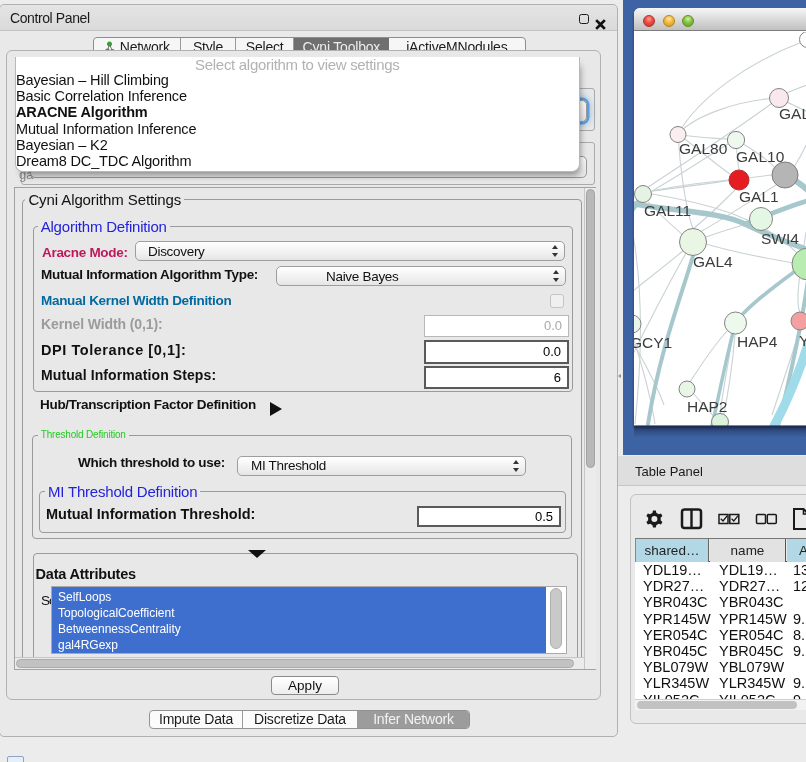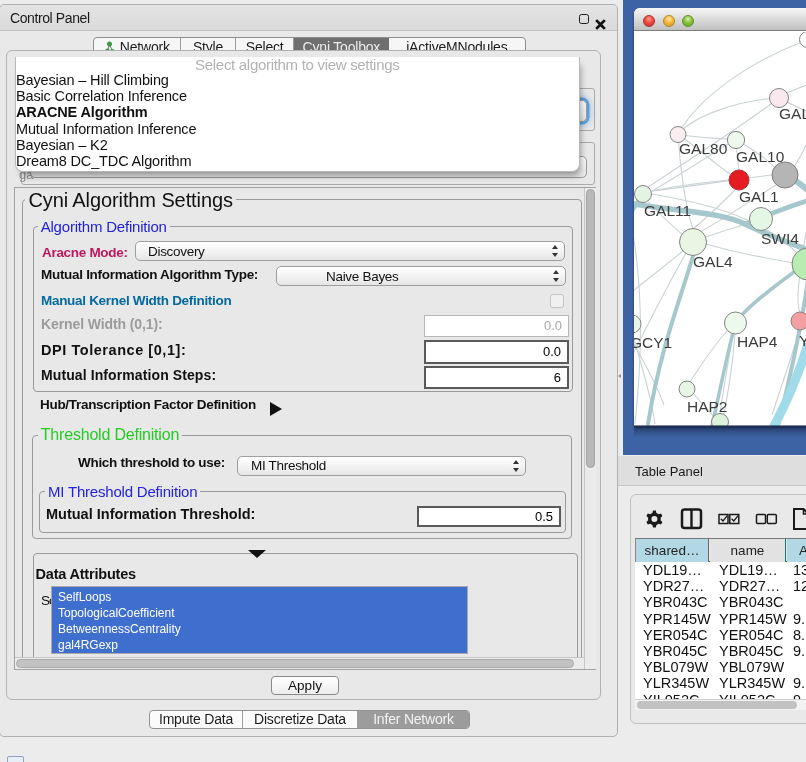--- a/index.html
+++ b/index.html
@@ -225,21 +225,21 @@
   <div class="abs" style="left:271px; top:671px; width:68px; height:19px; background:linear-gradient(#ffffff,#ededed); border:1px solid #8a8a8a; border-radius:4px; text-align:center; font-size:13.5px; color:#111; line-height:17px;">Apply</div>
 </div>
 
 <div class="abs" style="left:618px; top:374px; width:0; height:0; border-right:3.5px solid #909090; border-top:2.5px solid transparent; border-bottom:2.5px solid transparent;"></div>
 
 <div class="abs" id="scrollpane" style="left:14px; top:187px; width:582px; height:483px; border:1px solid #a2a2a2; background:#e8e8e8;">
 
   <div class="abs" style="left:0; top:0; width:569px; height:469px; overflow:hidden;">
 
     <div class="abs" style="left:6.5px; top:11px; width:560px; height:520px; border:1px solid #9a9a9a; border-radius:4px;"></div>
-    <div class="abs" style="left:10.4px; top:4.5px; background:#e8e8e8; padding:0 3px; font-size:20px; letter-spacing:-0.1px; line-height:14px; color:#111;">Cyni Algorithm Settings</div>
+    <div class="abs" style="left:10.4px; top:4.5px; background:#e8e8e8; padding:0 3px; font-size:15px; letter-spacing:-0.1px; line-height:14px; color:#111;">Cyni Algorithm Settings</div>
 
     <div class="abs" style="left:18px; top:38px; width:540px; height:166px; border:1px solid #9a9a9a; border-radius:4px;"></div>
     <div class="abs" style="left:22.7px; top:31.5px; background:#e8e8e8; padding:0 3px; font-size:15px; letter-spacing:-0.2px; line-height:14px; color:#2222dd;">Algorithm Definition</div>
 
     <div class="abs bold" style="left:27px; top:57px; font-size:13.5px; letter-spacing:-0.3px; color:#be185d;">Aracne Mode:</div>
     <div class="abs combo" style="left:120px; top:53px; width:430px; height:20px;">
         <span style="padding-left:12px;">Discovery</span>
         <span class="arr">
           <i class="up"></i>
           <i class="dn"></i>
@@ -264,21 +264,21 @@
     <div class="abs bold" style="left:26px; top:154.2px; font-size:14.5px; letter-spacing:0.55px; color:#111;">DPI Tolerance [0,1]:</div>
     <div class="abs" style="left:409px; top:152px; width:145px; height:24px; background:#fff; border:2px solid #5a5a5a; font-size:13px; color:#000; text-align:right; line-height:20px; padding-right:6px;">0.0</div>
 
     <div class="abs bold" style="left:26px; top:179.3px; font-size:14px; letter-spacing:0.1px; color:#111;">Mutual Information Steps:</div>
     <div class="abs" style="left:409px; top:178px; width:145px; height:23px; background:#fff; border:2px solid #5a5a5a; font-size:13px; color:#000; text-align:right; line-height:19px; padding-right:6px;">6</div>
 
     <div class="abs bold" style="left:25px; top:209px; font-size:13.5px; letter-spacing:-0.3px; color:#111;">Hub/Transcription Factor Definition</div>
     <div class="abs" style="left:255px; top:213.5px; width:0; height:0; border-left:12px solid #111; border-top:7.5px solid transparent; border-bottom:7.5px solid transparent;"></div>
 
     <div class="abs" style="left:16.5px; top:247px; width:540px; height:104px; border:1px solid #9a9a9a; border-radius:4px;"></div>
-    <div class="abs" style="left:22.8px; top:240px; background:#e8e8e8; padding:0 3px; font-size:16px; letter-spacing:-0.2px; line-height:14px; color:#22cc22;text-align:center;">Threshold Definition</div>
+    <div class="abs" style="left:22.8px; top:240px; background:#e8e8e8; padding:0 3px; font-size:10px; letter-spacing:-0.2px; line-height:14px; color:#22cc22;text-align:center;">Threshold Definition</div>
 
     <div class="abs bold" style="left:63px; top:266.5px; font-size:13.5px; letter-spacing:-0.3px; color:#111;">Which threshold to use:</div>
     <div class="abs combo" style="left:222px; top:267.5px; width:289px; height:20px;">
         <span style="padding-left:13px;">MI Threshold</span>
         <span class="arr">
           <i class="up"></i>
           <i class="dn"></i>
         </span>
       </div>
 
@@ -287,21 +287,21 @@
 
     <div class="abs bold" style="left:31px; top:318px; font-size:14.5px; letter-spacing:0px; color:#111;">Mutual Information Threshold:</div>
     <div class="abs" style="left:402px; top:317.5px; width:144px; height:21px; background:#fff; border:2px solid #5a5a5a; font-size:13px; color:#000; text-align:right; line-height:17px; padding-right:6px;">0.5</div>
 
     <div class="abs" style="left:18px; top:365px; width:545px; height:200px; border:1px solid #9a9a9a; border-radius:4px;"></div>
     <div class="abs" style="left:23px; top:358.5px; background:#e8e8e8; padding:0 3px; font-size:13.5px; letter-spacing:-1.0px; line-height:14px; color:#111;margin-top:47px;">Sources for Network Inference</div>
     <div class="abs" style="left:233px; top:361.5px; width:0; height:0; border-top:8px solid #111; border-left:9px solid transparent; border-right:9px solid transparent;"></div>
 
     <div class="abs bold" style="left:20.5px; top:378px; font-size:14.5px; letter-spacing:-0.2px; color:#111;">Data Attributes</div>
 
-    <div class="abs" style="left:36px; top:398px; width:417px; height:68px; background:#ffffff; border:1px solid #aaa; overflow:hidden;">
+    <div class="abs" style="left:36px; top:398px; width:516px; height:68px; background:#ffffff; border:1px solid #aaa; overflow:hidden;">
       <div class="abs" style="left:0; top:0; width:494px; height:67px; background:#3f6fce;"></div>
       <div class="abs" style="left:6px; top:1.5px; font-size:12px; color:#ffffff; line-height:16px;">
         <div>SelfLoops</div>
           <div>TopologicalCoefficient</div>
           <div>BetweennessCentrality</div>
           <div>gal4RGexp</div>
       </div>
       <div class="abs" style="left:498px; top:1px; width:12px; height:61px; background:#c9c9c9; border:1px solid #b0b0b0; border-radius:6px;"></div>
     </div>
   </div>

